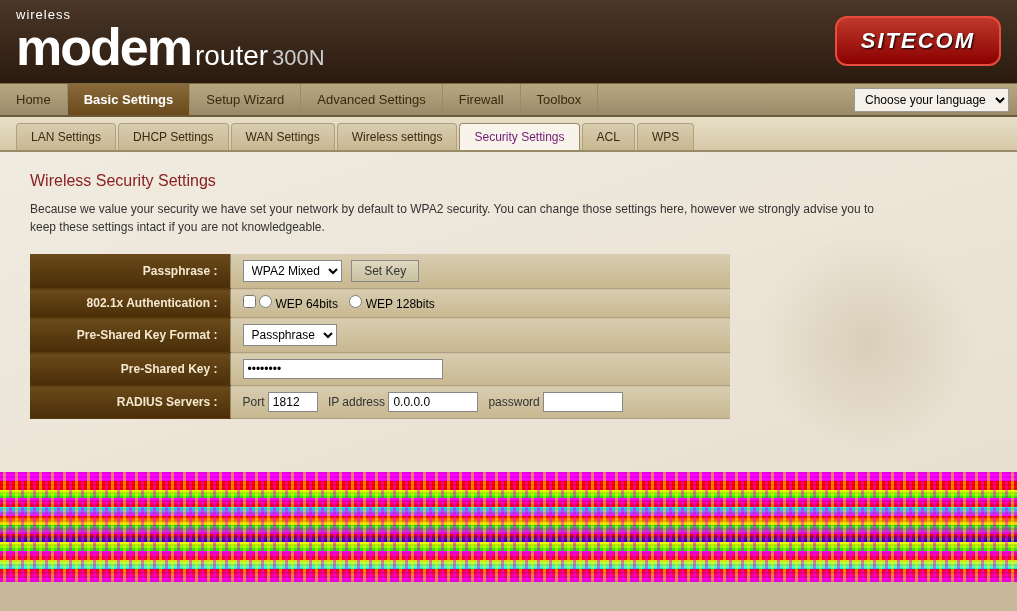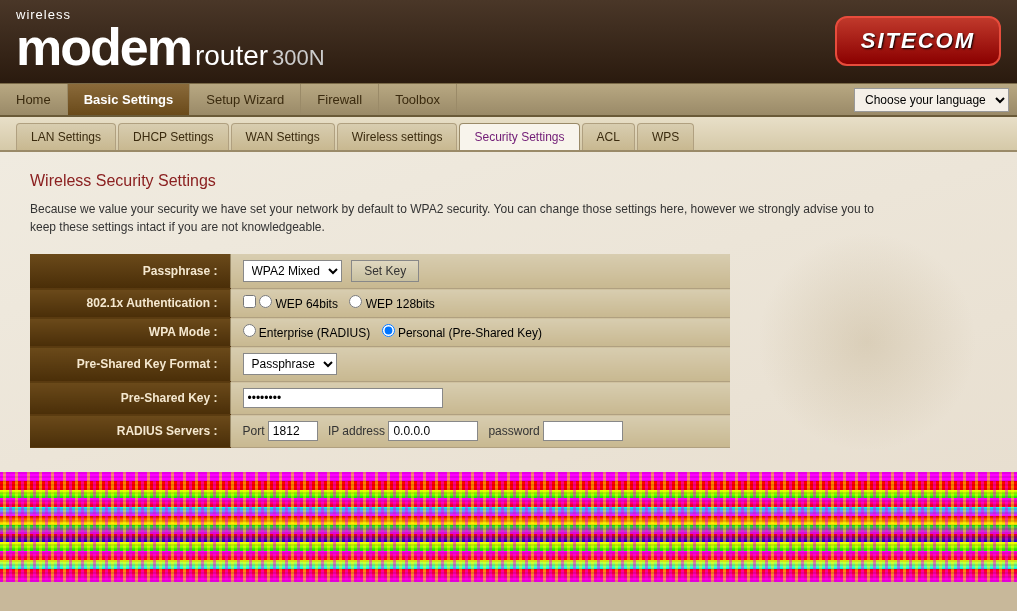--- a/index.html
+++ b/index.html
@@ -255,20 +255,21 @@
     </div>
   </div>
   <div class="sitecom-logo">SITECOM</div>
 </div>
 
 <div class="navbar">
   <div class="nav-tabs">
     <a class="nav-tab">Home</a>
     <a class="nav-tab active">Basic Settings</a>
     <a class="nav-tab">Setup Wizard</a>
+    <a class="nav-tab">Advanced Settings</a>
     <a class="nav-tab">Firewall</a>
     <a class="nav-tab">Toolbox</a>
   </div>
   <select class="lang-select">
     <option>Choose your language</option>
   </select>
 </div>
 
 <div class="subtabs-bar">
   <div class="subtab">LAN Settings</div>
@@ -307,33 +308,20 @@
           <input type="radio" name="wep" style="">
           <span>WEP 64bits</span>
         </label>
         <label>
           <input type="radio" name="wep" style="">
           <span>WEP 128bits</span>
         </label>
       </td>
     </tr>
     <tr>
-      <td>WPA Mode :</td>
-      <td>
-        <label>
-          <input type="radio" name="wpamode" style="">
-          <span>Enterprise (RADIUS)</span>
-        </label>
-        <label>
-          <input type="radio" name="wpamode" checked="" style="">
-          <span>Personal (Pre-Shared Key)</span>
-        </label>
-      </td>
-    </tr>
-    <tr>
       <td>Pre-Shared Key Format :</td>
       <td>
         <select>
           <option>Passphrase</option>
           <option>Hex</option>
         </select>
       </td>
     </tr>
     <tr>
       <td>Pre-Shared Key :</td>

